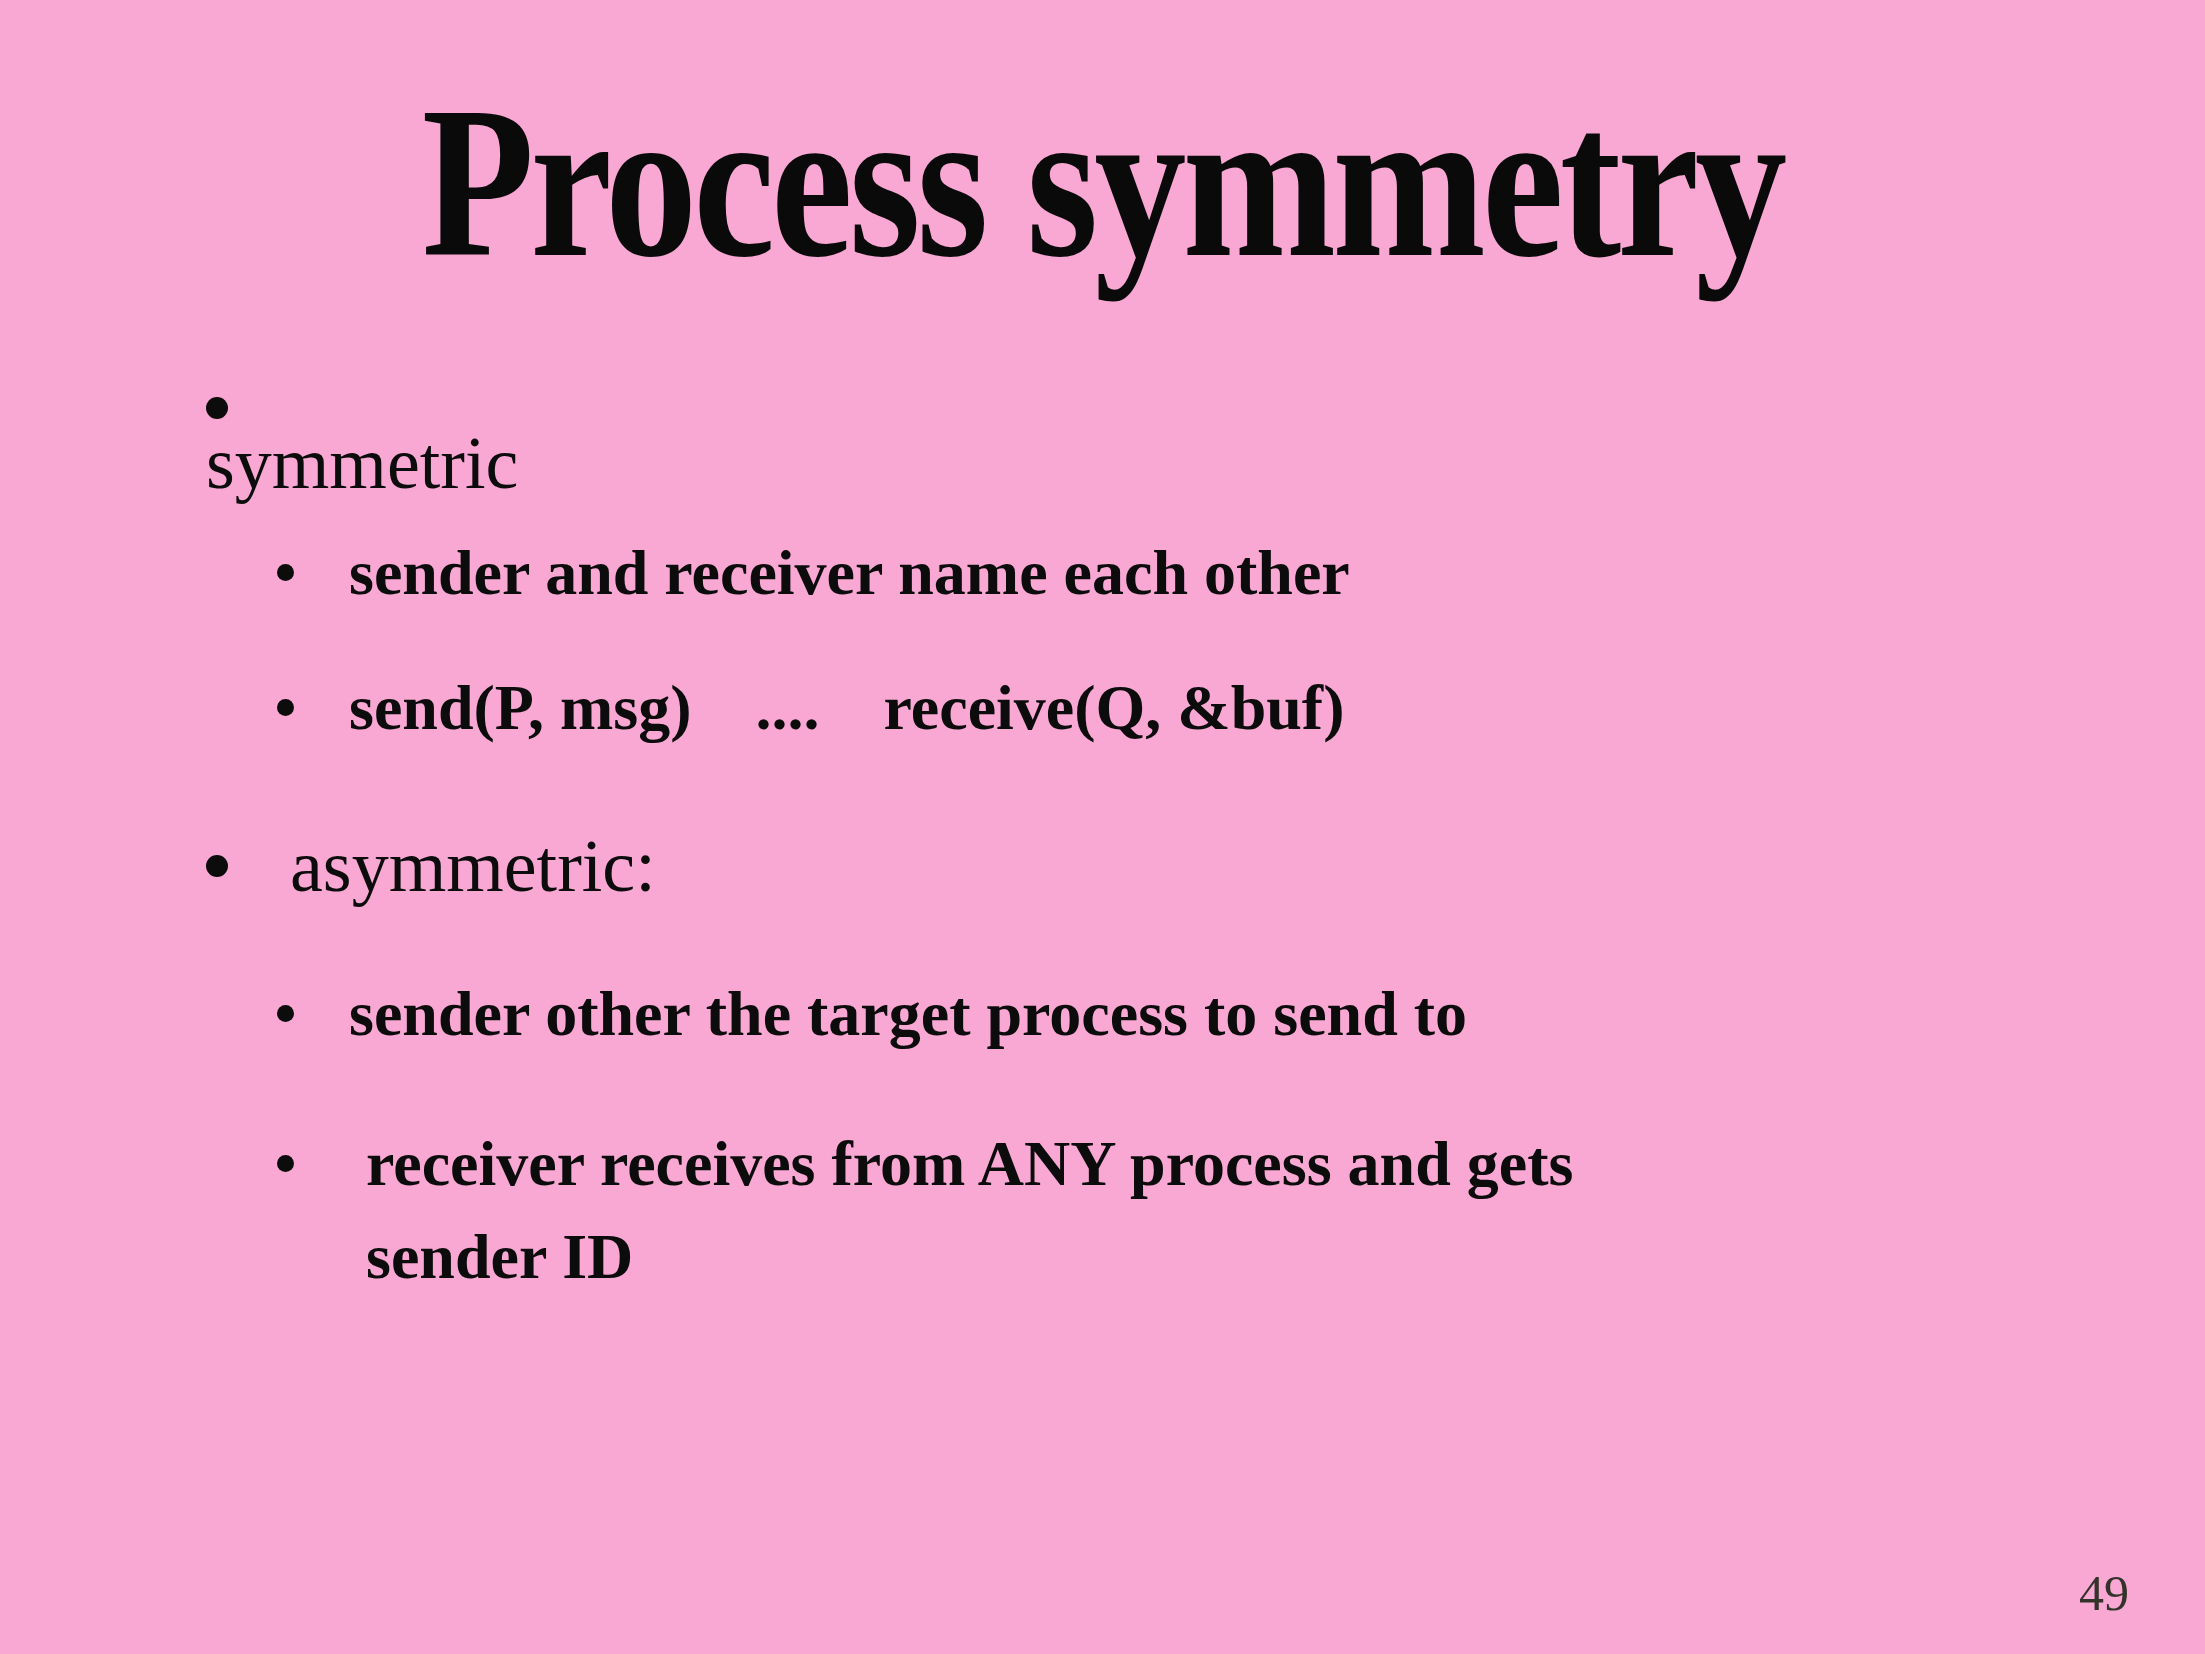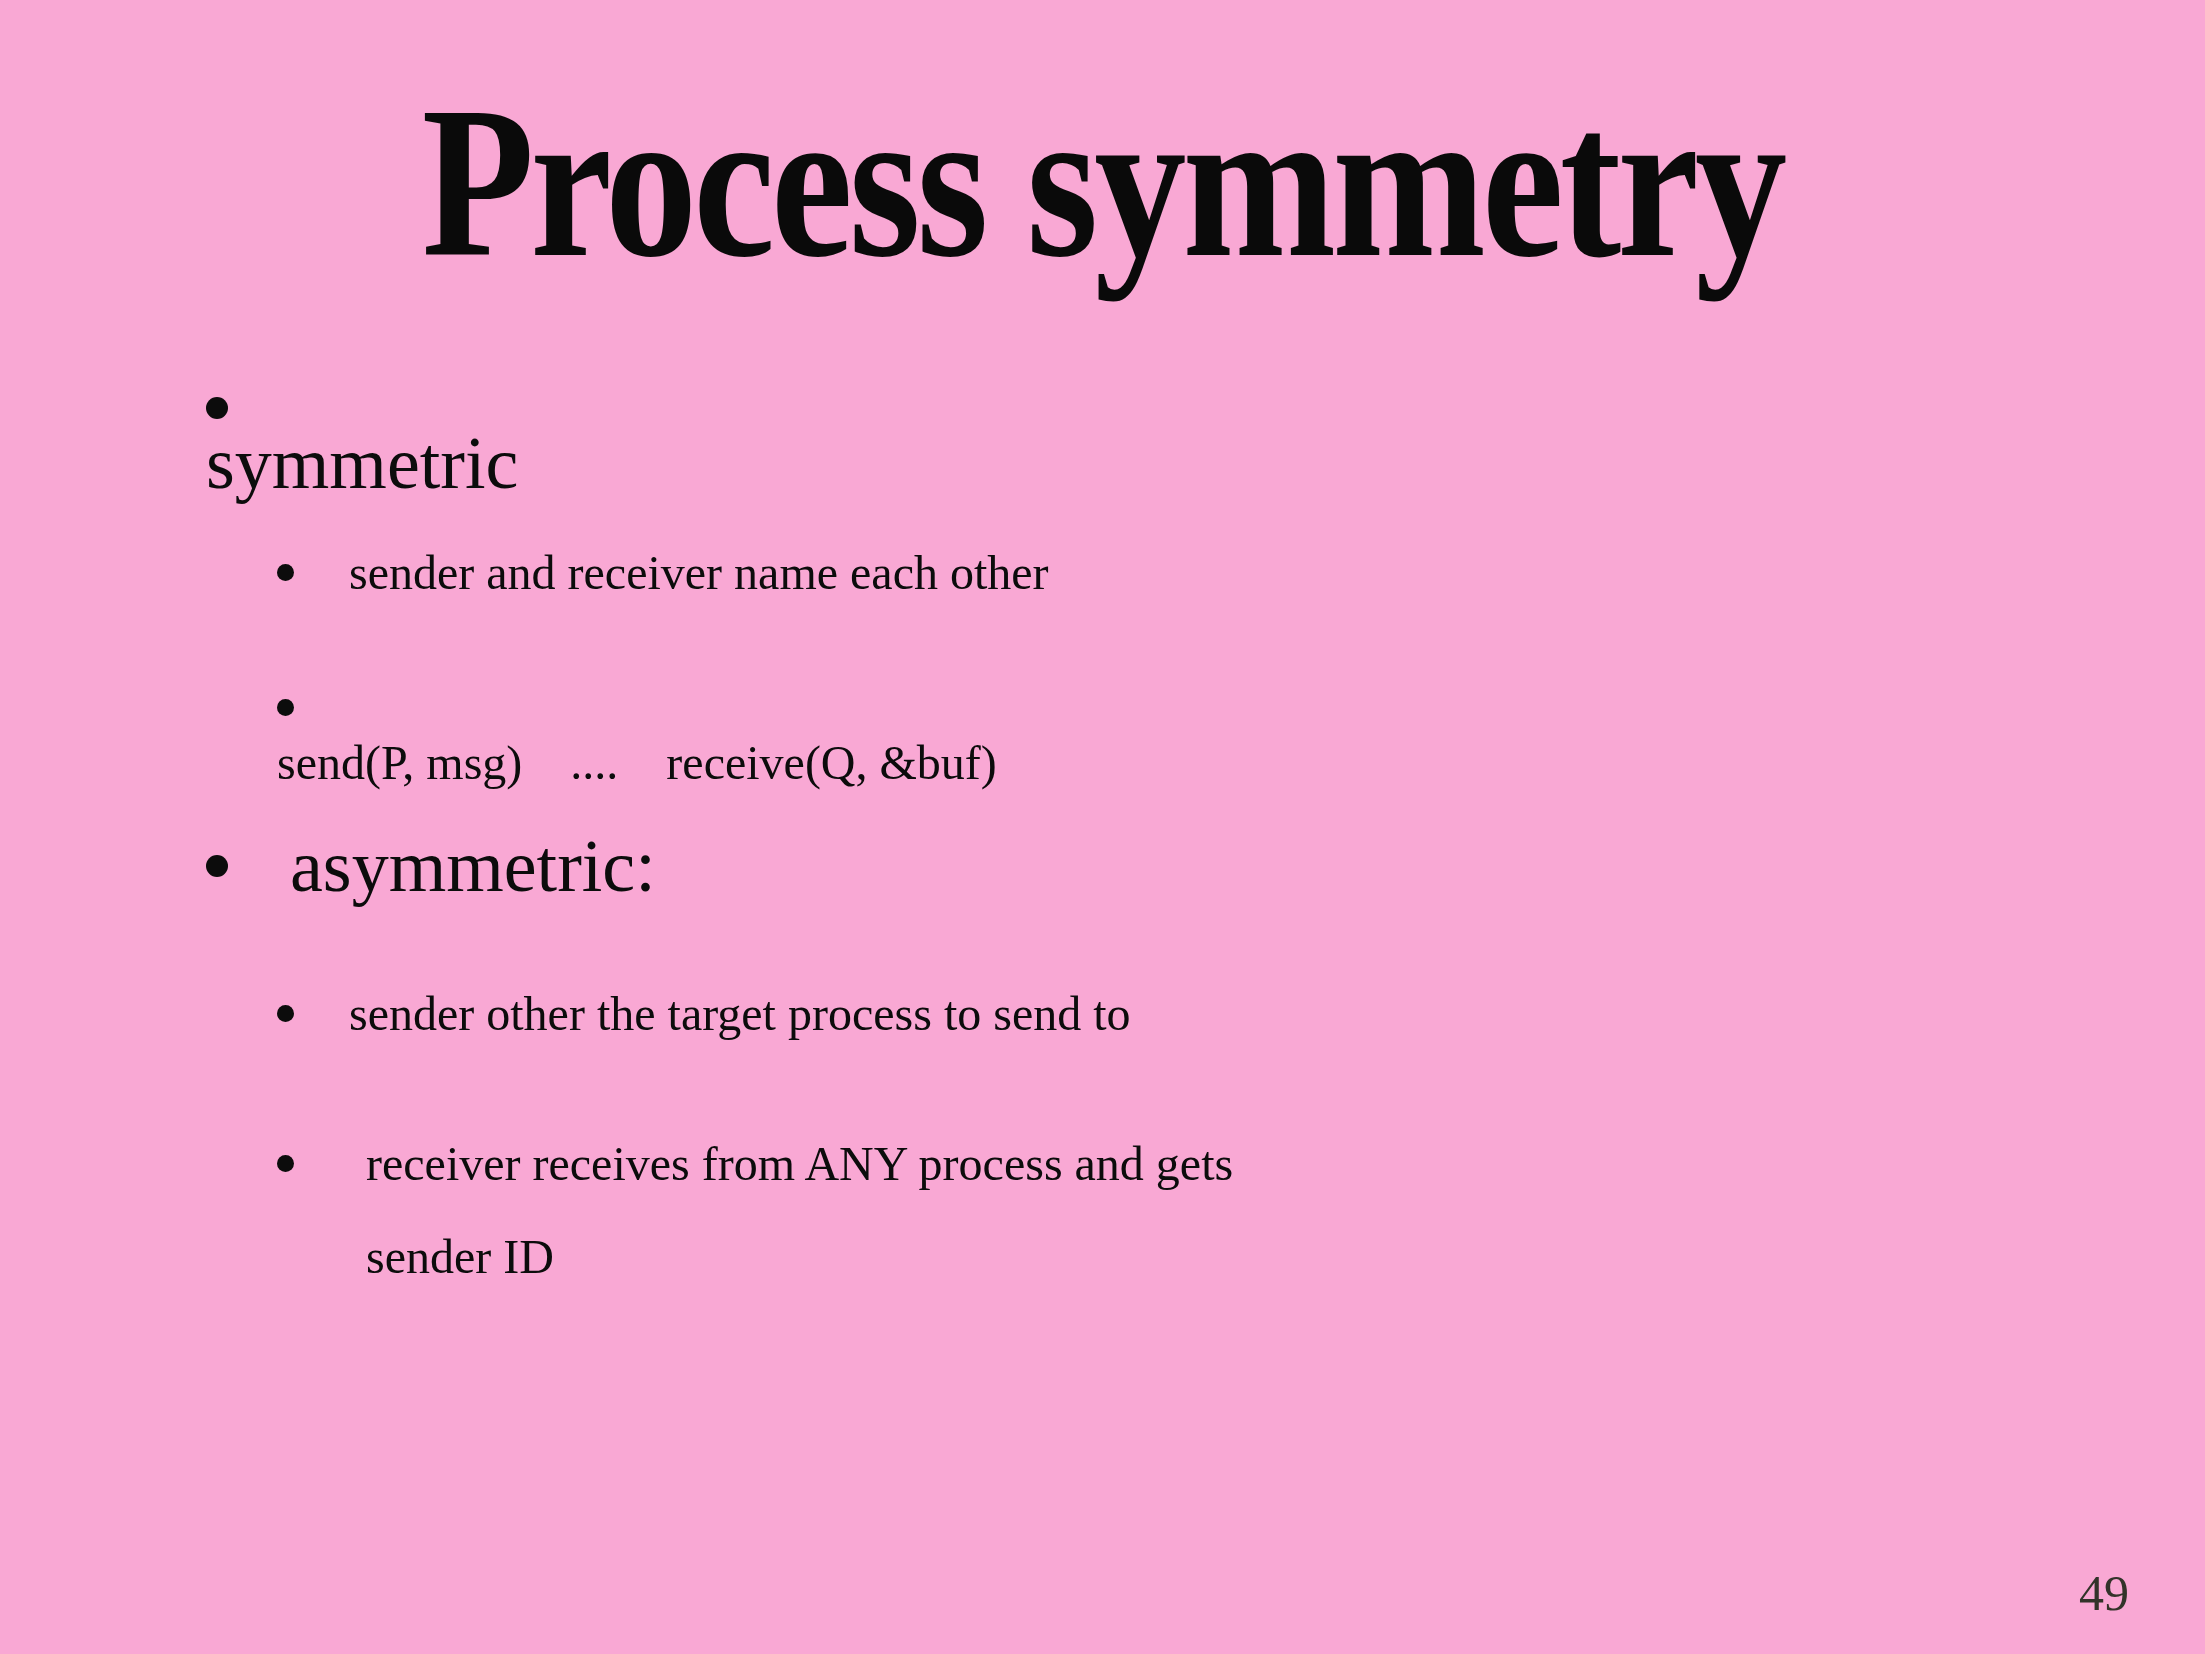--- a/index.html
+++ b/index.html
@@ -53,35 +53,36 @@
     width: 22px;
     height: 22px;
     border-radius: 50%;
     background: #0c0c0c;
     margin-top: 33px;
     margin-right: 62px;
   }
   
   .l2 { left: 277px; }
   .l2 .txt {
-    font-size: 48px;
+    font-size: 64px;
     line-height: 93px;
+    font-weight: bold;
   }
   .l2 .dot {
     flex: 0 0 auto;
     width: 17px;
     height: 17px;
     border-radius: 50%;
     background: #0c0c0c;
     margin-top: 38px;
     margin-right: 55px;
   }
   .pos-b0 { top: 364px; flex-direction: column; }
   .pos-b1 { top: 526px; }
-  .pos-b2 { top: 661px; flex-direction: column; }
+  .pos-b2 { top: 661px; }
   .pos-b3 { top: 822px; }
   .pos-b4 { top: 967px; }
   .pos-b5 { top: 1117px; width: 1628px; gap: 17px; }
   .pagenum {
     position: absolute;
     right: 76px;
     bottom: 36px;
     font-family: "Liberation Serif", "DejaVu Serif", serif;
     font-size: 50px;
     line-height: 1;

